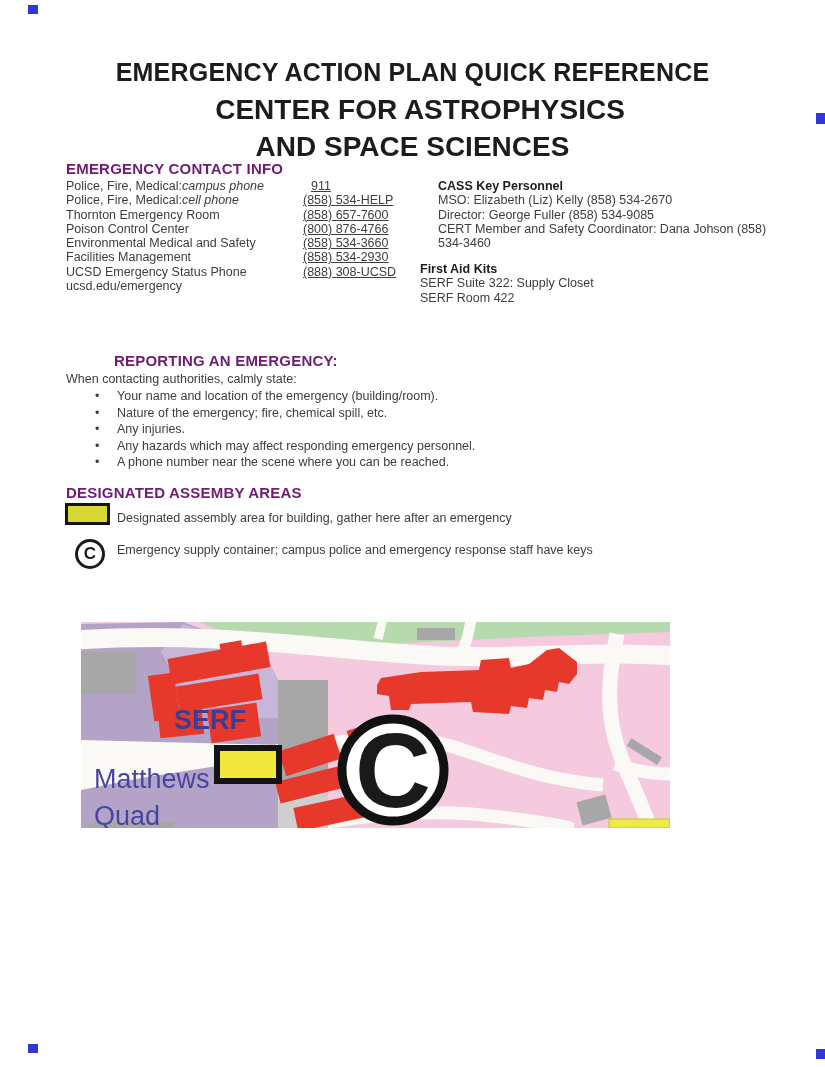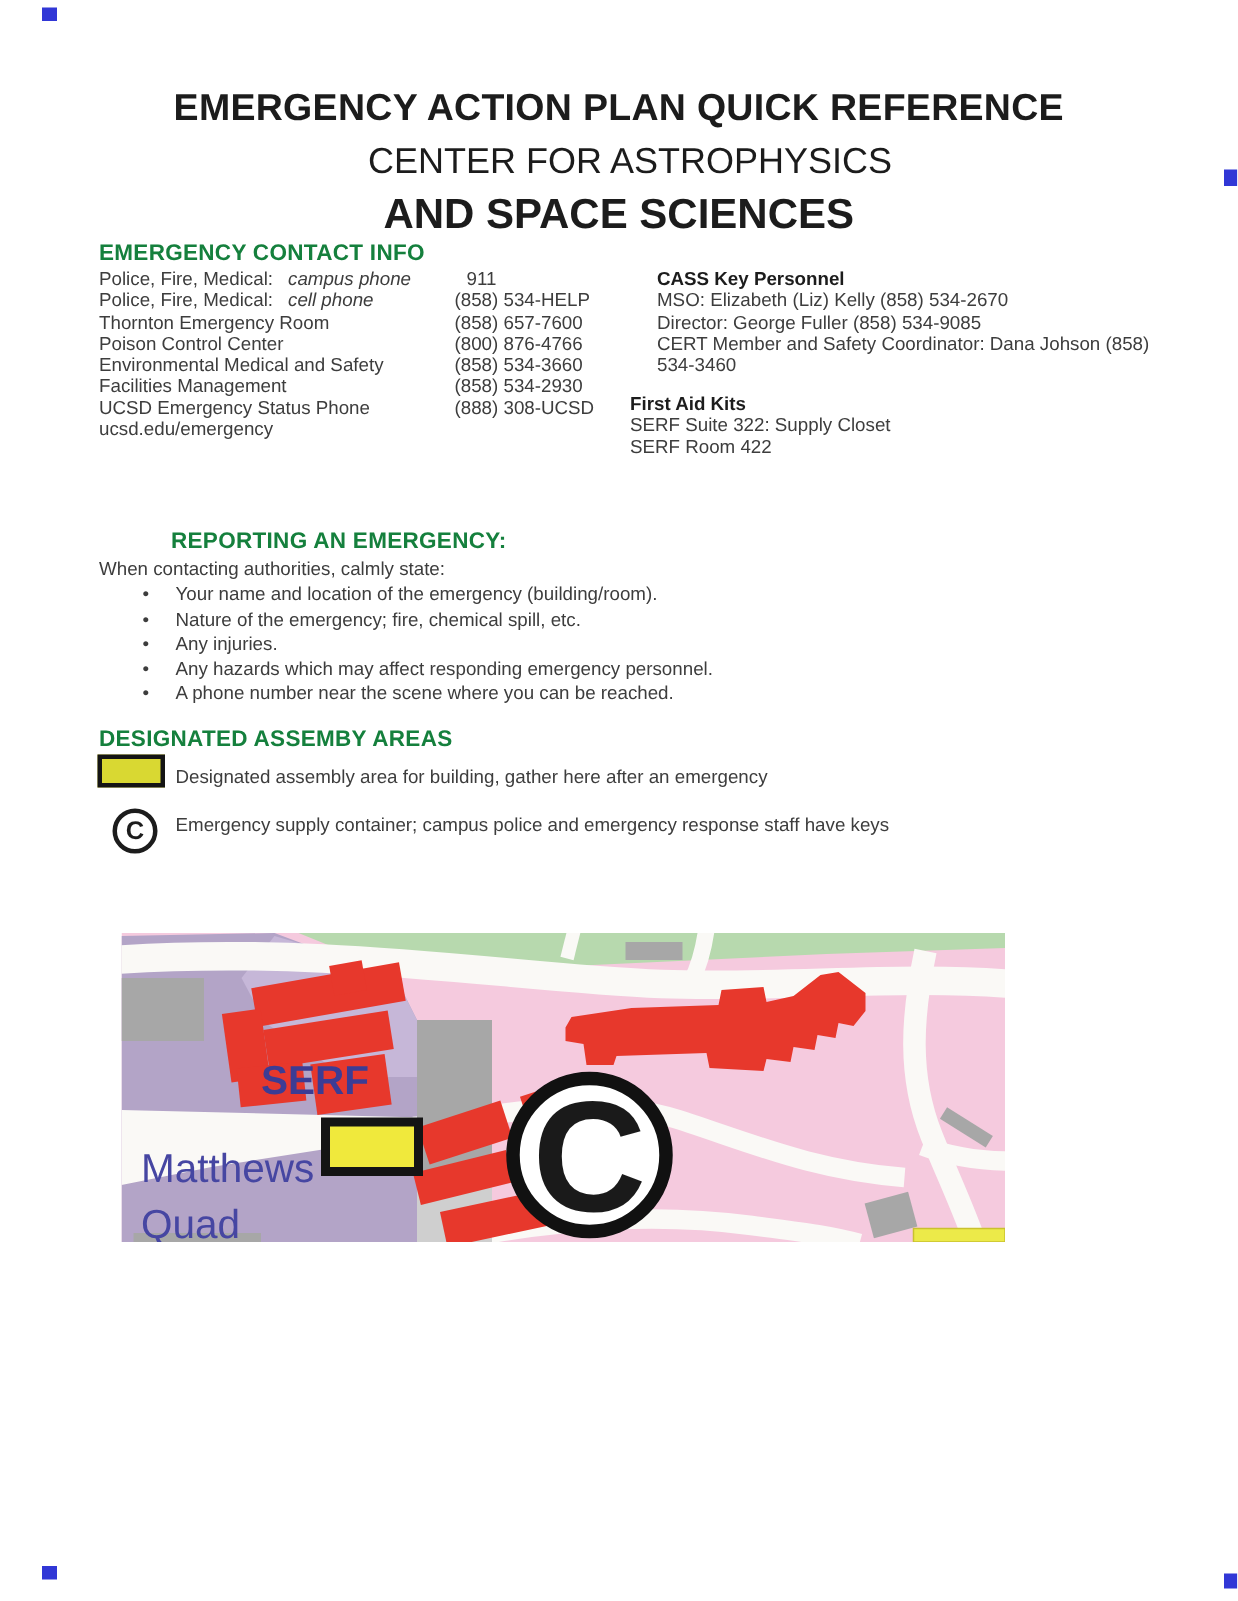--- a/index.html
+++ b/index.html
@@ -6,33 +6,33 @@
   html,body { background:#ffffff; }
   .page {
     position:relative; width:825px; height:1067px; background:#fff;
     font-family:"Liberation Sans", sans-serif; color:#3d3d3d; overflow:hidden;
   }
   .abs { position:absolute; }
 
   
   .title-block { left:0; top:58px; width:825px; text-align:center; color:#1c1c1c; }
   .title-1 { font-size:25px; font-weight:bold; letter-spacing:0.2px; }
-  .title-2 { font-size:24px; font-weight:normal; margin-top:7px;padding-left:15px; }
+  .title-2 { font-size:28px; font-weight:bold; margin-top:7px;padding-left:15px; }
   .title-3 { font-size:28px; font-weight:bold; margin-top:5px; }
 
-  h2.sec { font-size:15px; font-weight:bold; color:#15803d; letter-spacing:0.2px; }
+  h2.sec { font-size:15px; font-weight:bold; color:#701a75; letter-spacing:0.2px; }
 
   .body-txt { font-size:12.5px; line-height:14.3px; color:#3d3d3d; }
 
   
   .contact-head { left:66px; top:160px; }
   .contact-col  { left:66px; top:179px; width:350px; }
   .c-row { position:relative; height:14.3px; white-space:nowrap; }
-  .c-italic { font-style:italic; margin-left:10px; }
-  .c-phone { position:absolute; left:237px; top:0; }
+  .c-italic { font-style:italic; margin-left:0; }
+  .c-phone { position:absolute; left:237px; top:0;text-decoration:underline; }
   .c-row:first-child .c-phone { left:245px; }
 
   .right-col   { left:420px; top:179px; width:395px;margin-left:18px; }
   .right-col-2 { left:420px; top:262px; width:395px; }
   .bold-line { font-weight:bold; color:#1c1c1c; }
 
   
   .reporting-head  { left:66px; top:352px;margin-left:48px; }
   .reporting-intro { left:66px; top:372px; }
   .bullet-list { left:66px; top:388px; width:620px; }

